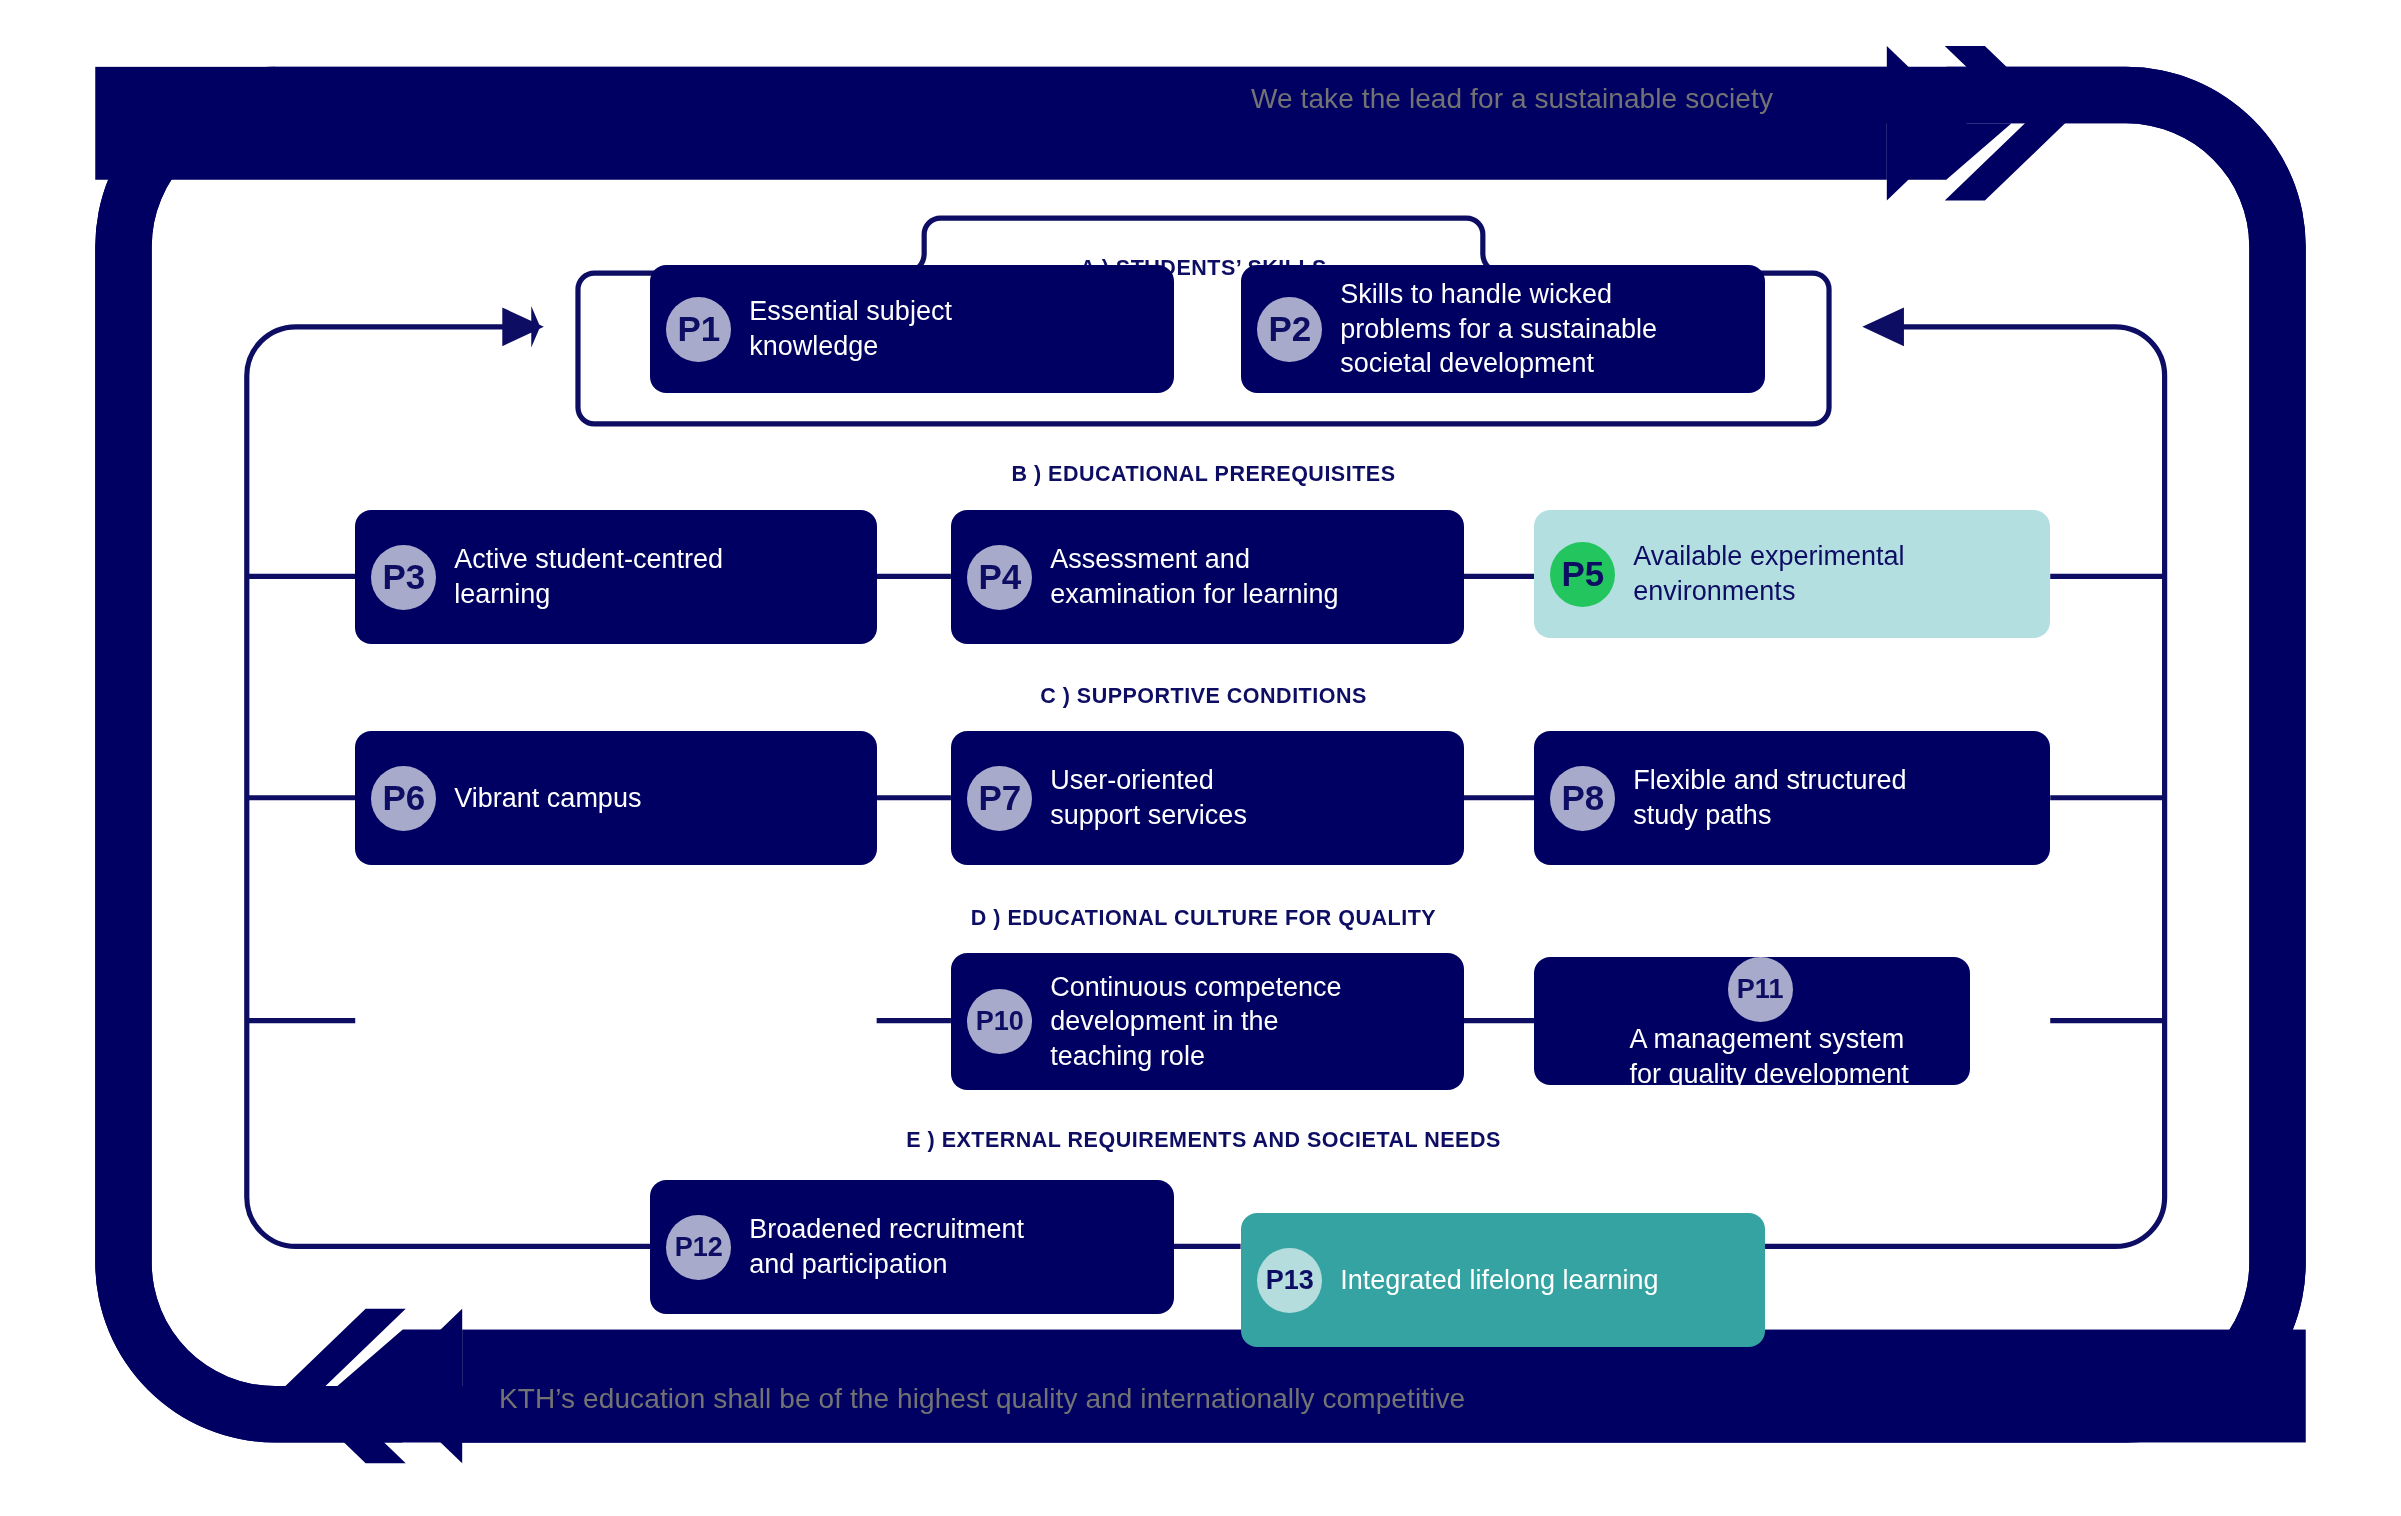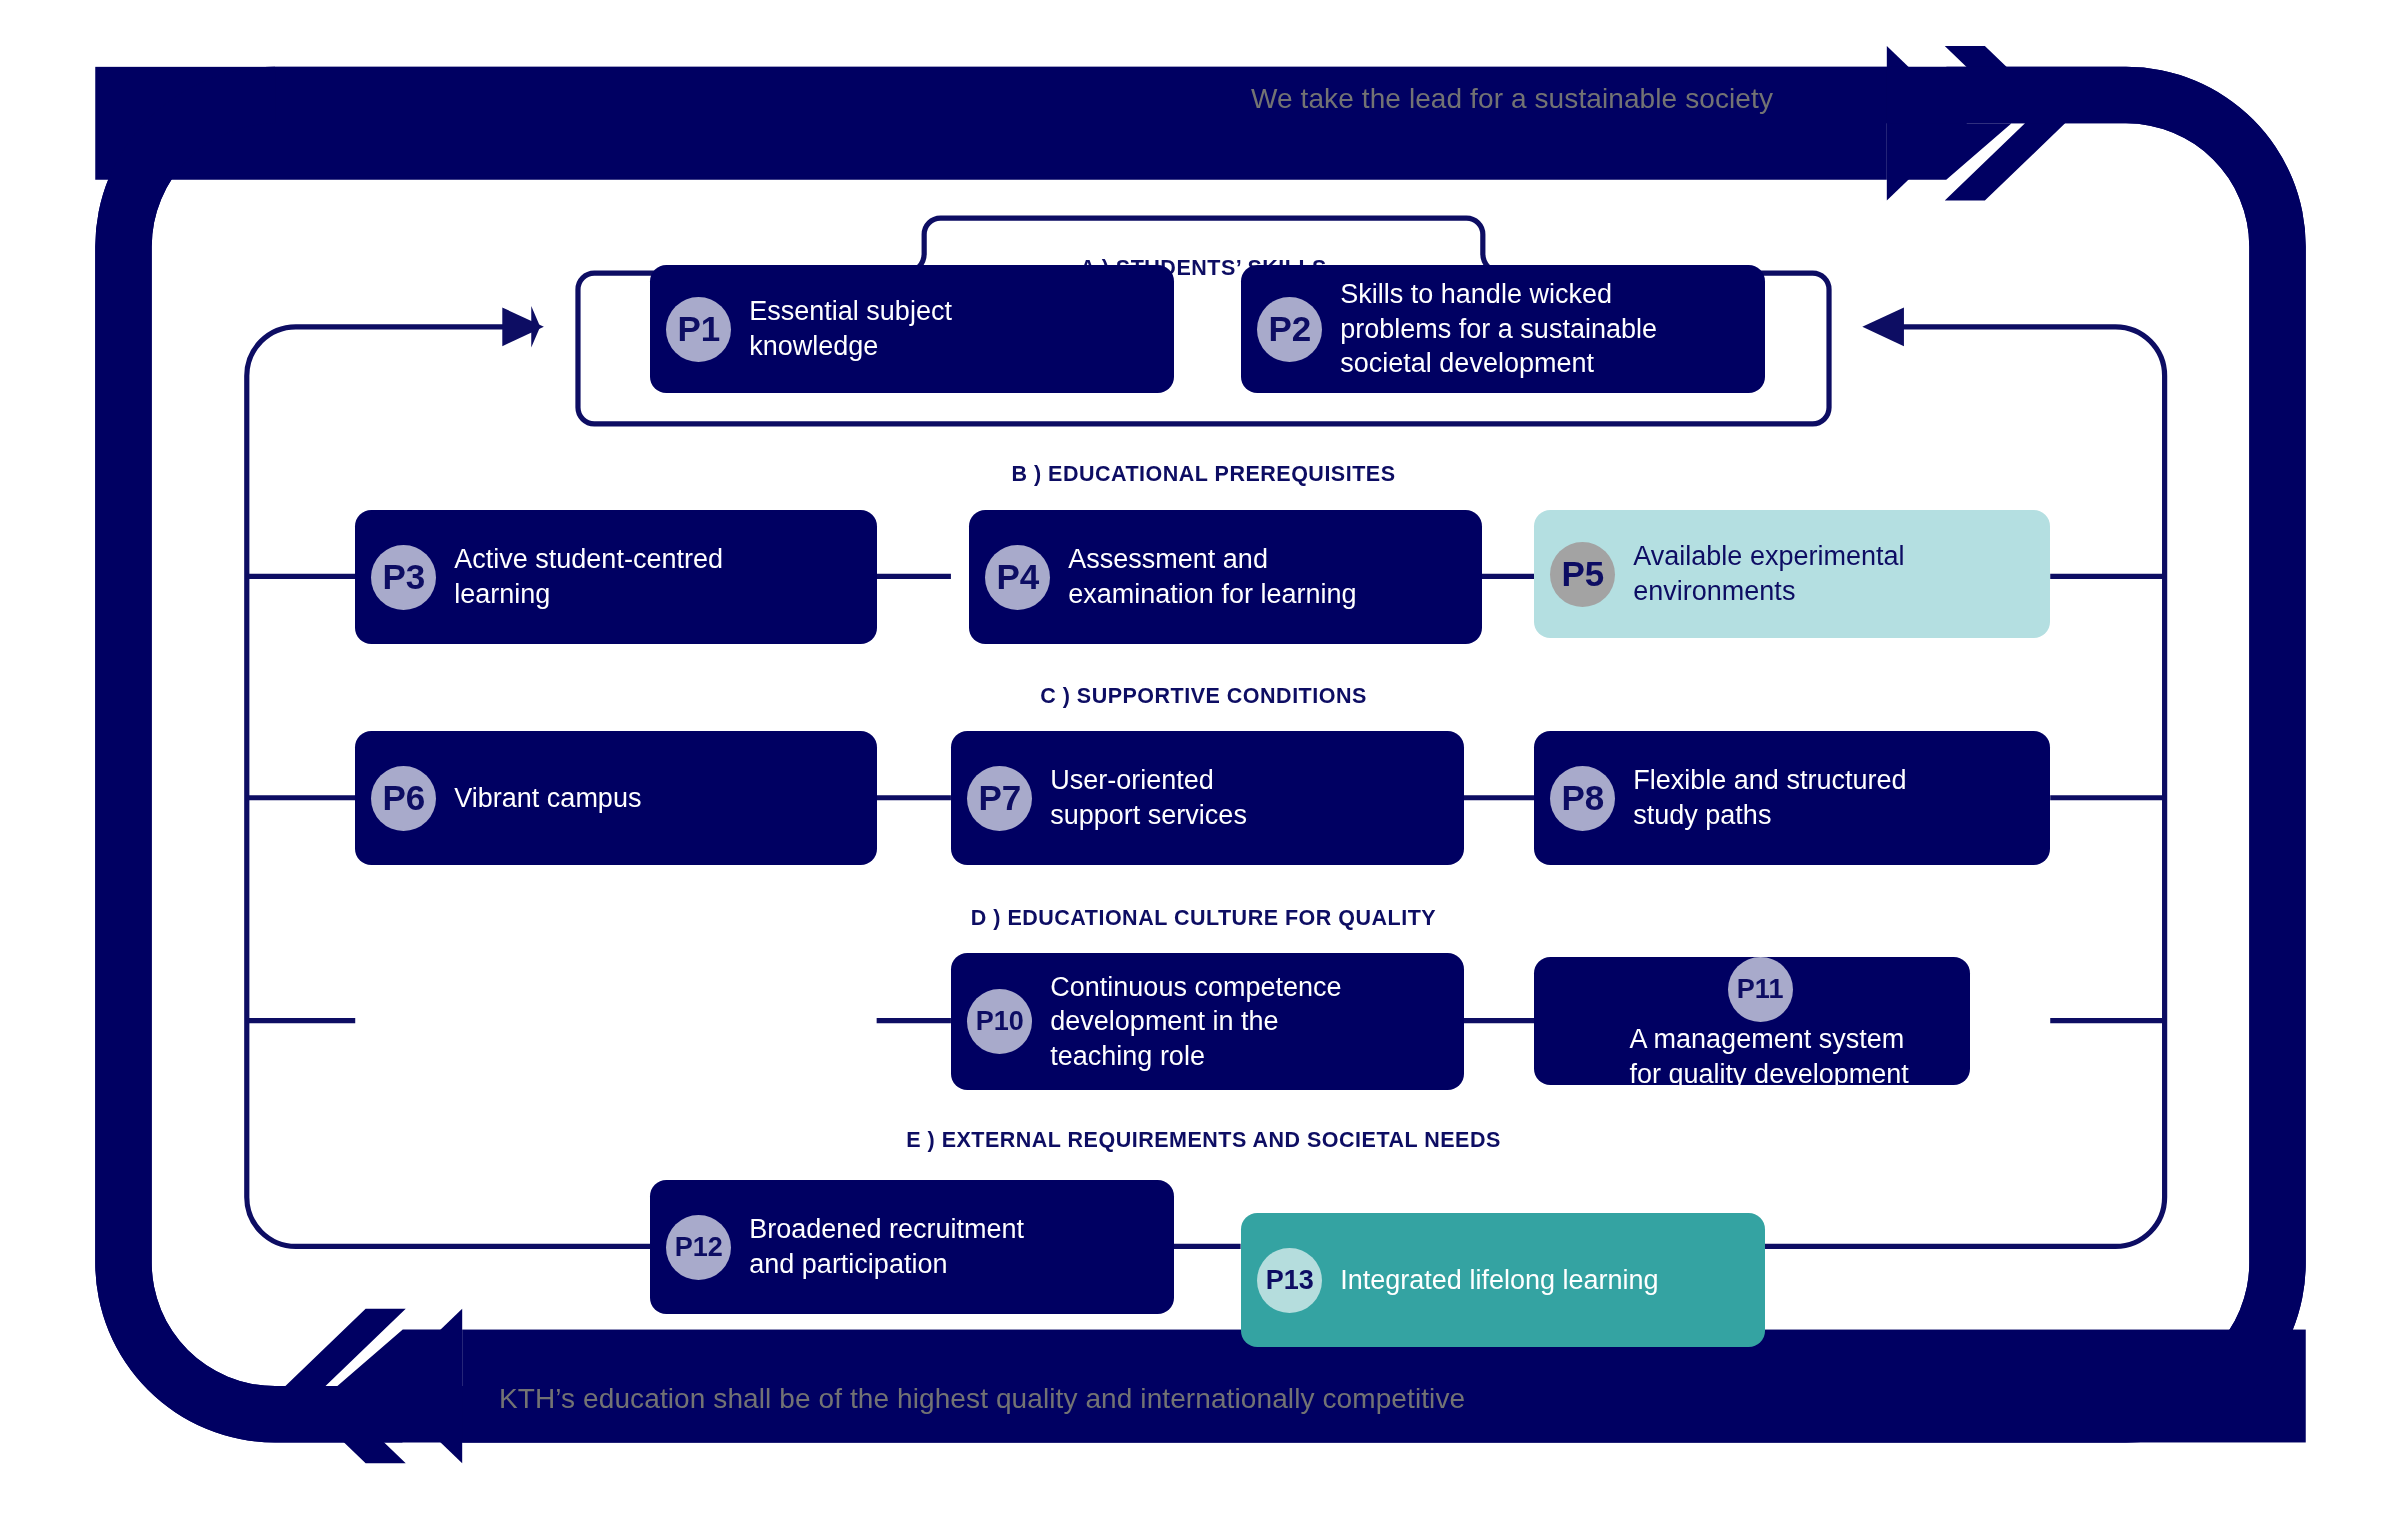--- a/index.html
+++ b/index.html
@@ -31,21 +31,21 @@
   .pbox{position:absolute;border-radius:16.3px;display:flex;align-items:center;
         box-sizing:border-box;padding-left:16.3px;}
   .pbox.navy{background:#000062;}
   .pbox.lightteal{background:#b4dfe1;}
   .pbox.teal{background:#34a3a2;}
 
   .pcirc{flex:0 0 auto;width:65px;height:65px;border-radius:50%;
          display:flex;align-items:center;justify-content:center;
          font-size:35px;font-weight:700;color:#0d0d63;}
   .pcirc.periwinkle{background:#a8aacb;}
-  .pcirc.palest{background:#a3a3a3;}
+  .pcirc.palest{background:#22c55e;}
   .pcirc.pale{background:#b5dddd;}
   .pcirc.small{font-size:27px;}
 
   .plabel{margin-left:18px;font-size:27px;line-height:1.28;font-weight:400;}
   .plabel.white{color:#ffffff;}
   .plabel.navytxt{color:#0d0d63;}
 
   svg{display:block;}
 </style>
 </head>
@@ -172,21 +172,21 @@
     <div class="plabel white" style="white-space:pre-line;">Skills to handle wicked
 problems for a sustainable
 societal development</div>
   </div>
 
   <div class="pbox navy" style="left:355px;top:510px;width:522px;height:134px;">
     <div class="pcirc periwinkle">P3</div>
     <div class="plabel white" style="white-space:pre-line;">Active student-centred
 learning</div>
   </div>
-  <div class="pbox navy" style="left:951px;top:510px;width:513px;height:134px;margin-left:18px;">
+  <div class="pbox navy" style="left:951px;top:510px;width:513px;height:134px;">
     <div class="pcirc periwinkle">P4</div>
     <div class="plabel white" style="white-space:pre-line;">Assessment and
 examination for learning</div>
   </div>
   <div class="pbox lightteal" style="left:1534px;top:510px;width:516px;height:128px;">
     <div class="pcirc palest">P5</div>
     <div class="plabel navytxt" style="white-space:pre-line;">Available experimental
 environments</div>
   </div>
 

